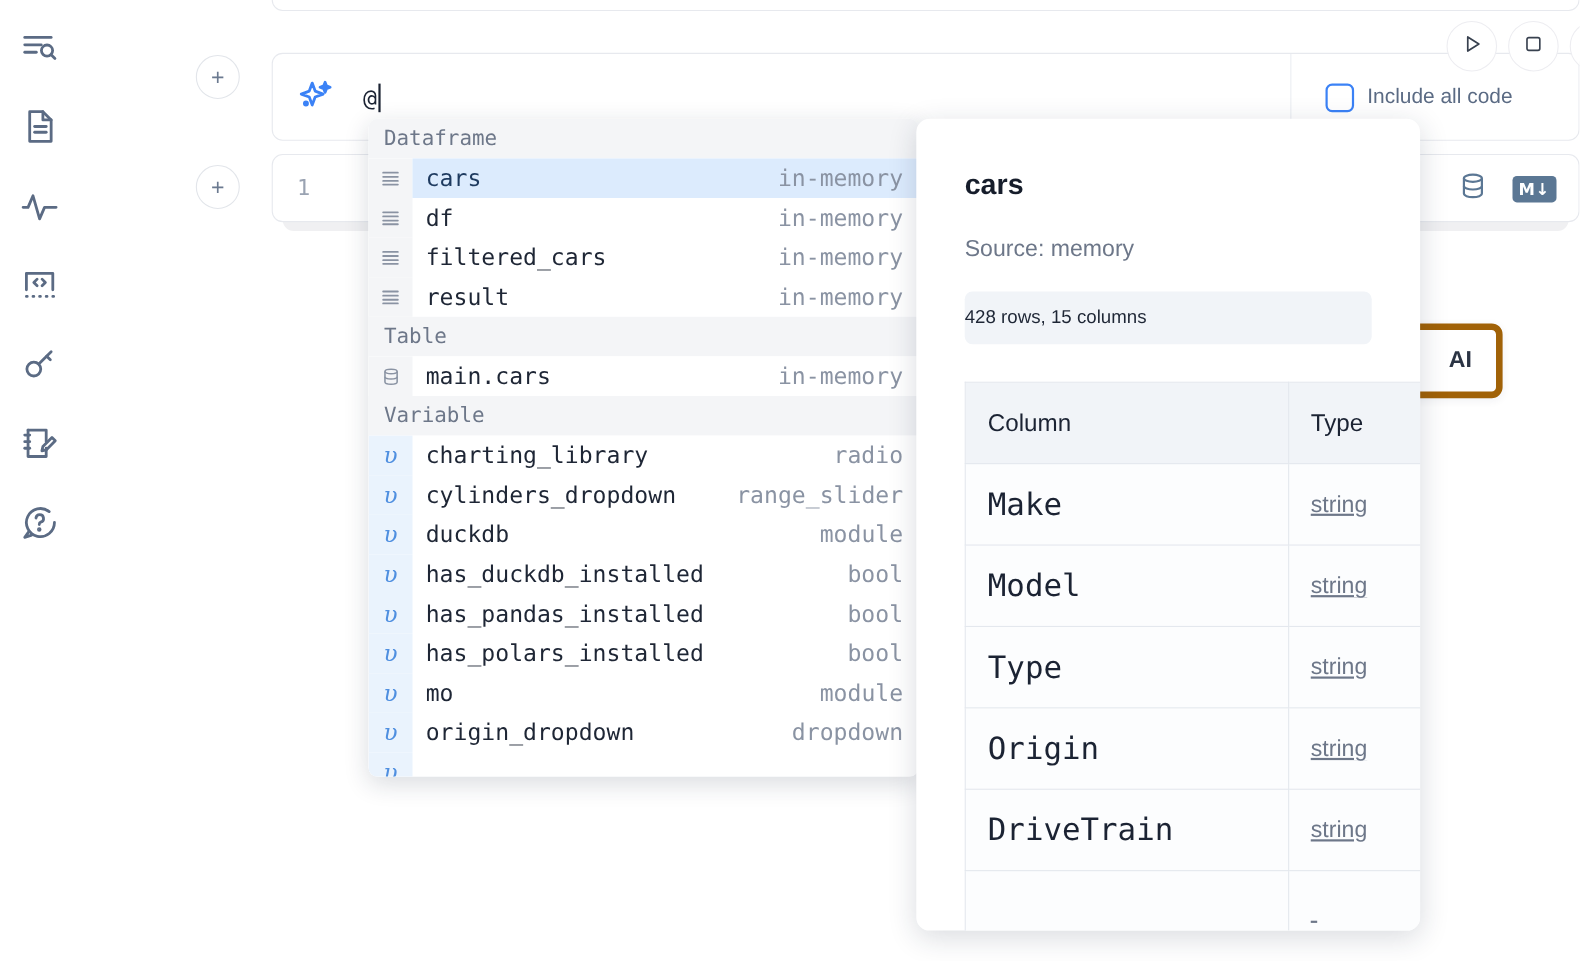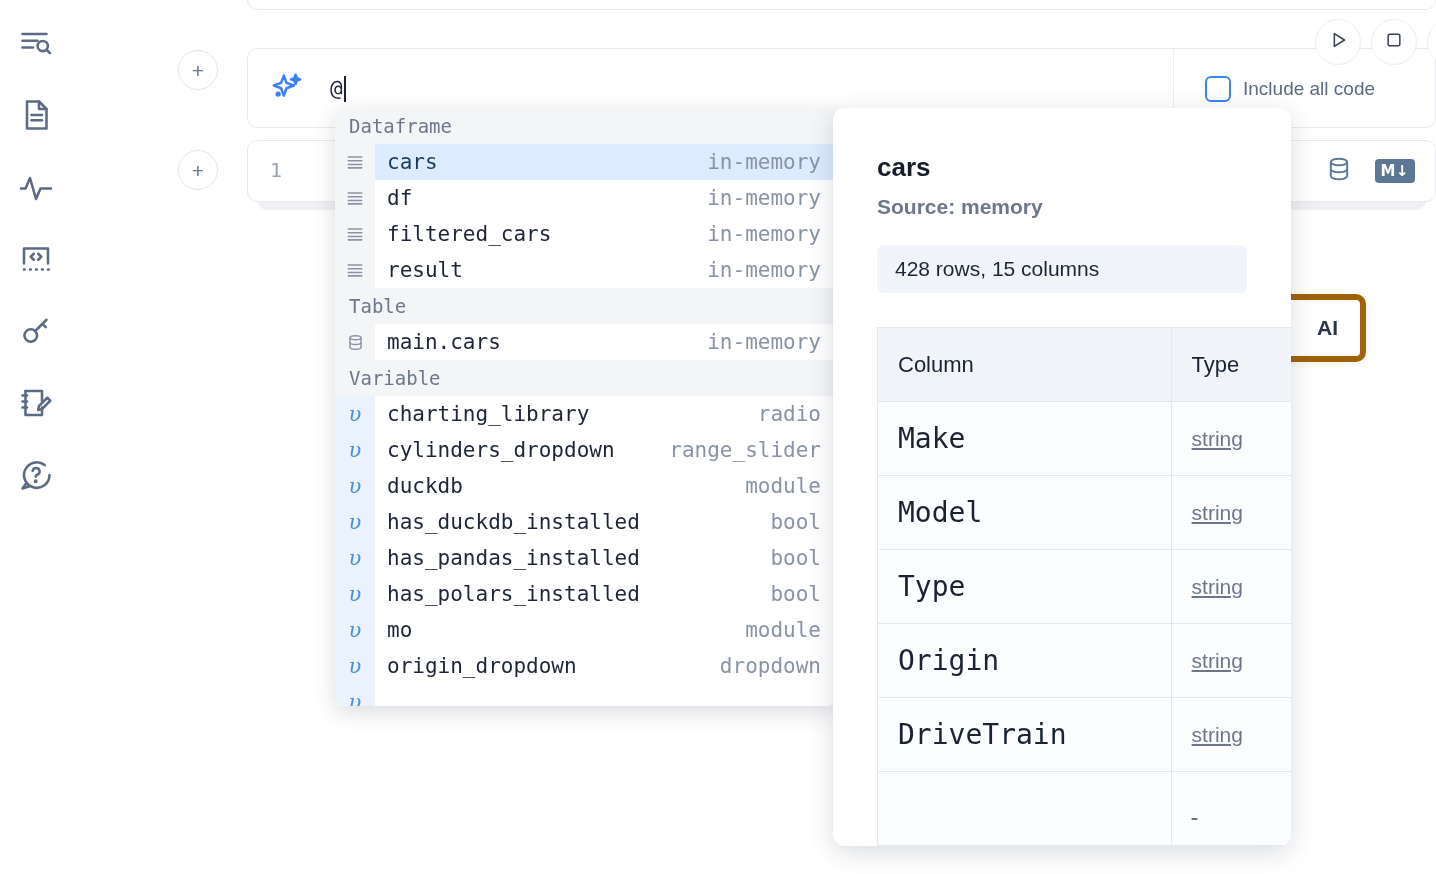--- a/index.html
+++ b/index.html
@@ -190,26 +190,26 @@
   .details {
     position: absolute; left: 833px; top: 108px;
     width: 458px; height: 738px;
     background: #ffffff;
     border-radius: 12px;
     box-shadow: 0 6px 26px rgba(25,35,60,0.16);
     overflow: hidden;
     padding: 44px 44px 0 44px;
   }
   .d-title { font-size: 26px; font-weight: 700; color: #161d2b; }
-  .d-source { margin-top: 12px; font-size: 21px; color: #6d7789; font-weight: bold; }
+  .d-source { margin-top: 32px; font-size: 21px; color: #6d7789; }
   .d-shape {
     margin-top: 26px; height: 48px;
     background: #f1f4f8; border-radius: 7px;
-    display: flex; align-items: center; padding-left: 18px;
-    font-size: 21px; color: #1e2635;
+    display: flex; align-items: center; 
+    font-size: 17px; color: #1e2635;
   }
   .d-table {
     margin-top: 34px;
     width: 424px;
     border: 1px solid #e4e8ee;
     border-collapse: collapse;
   }
   .d-table th, .d-table td {
     border: 1px solid #e4e8ee;
     height: 74px; padding: 0 20px;

